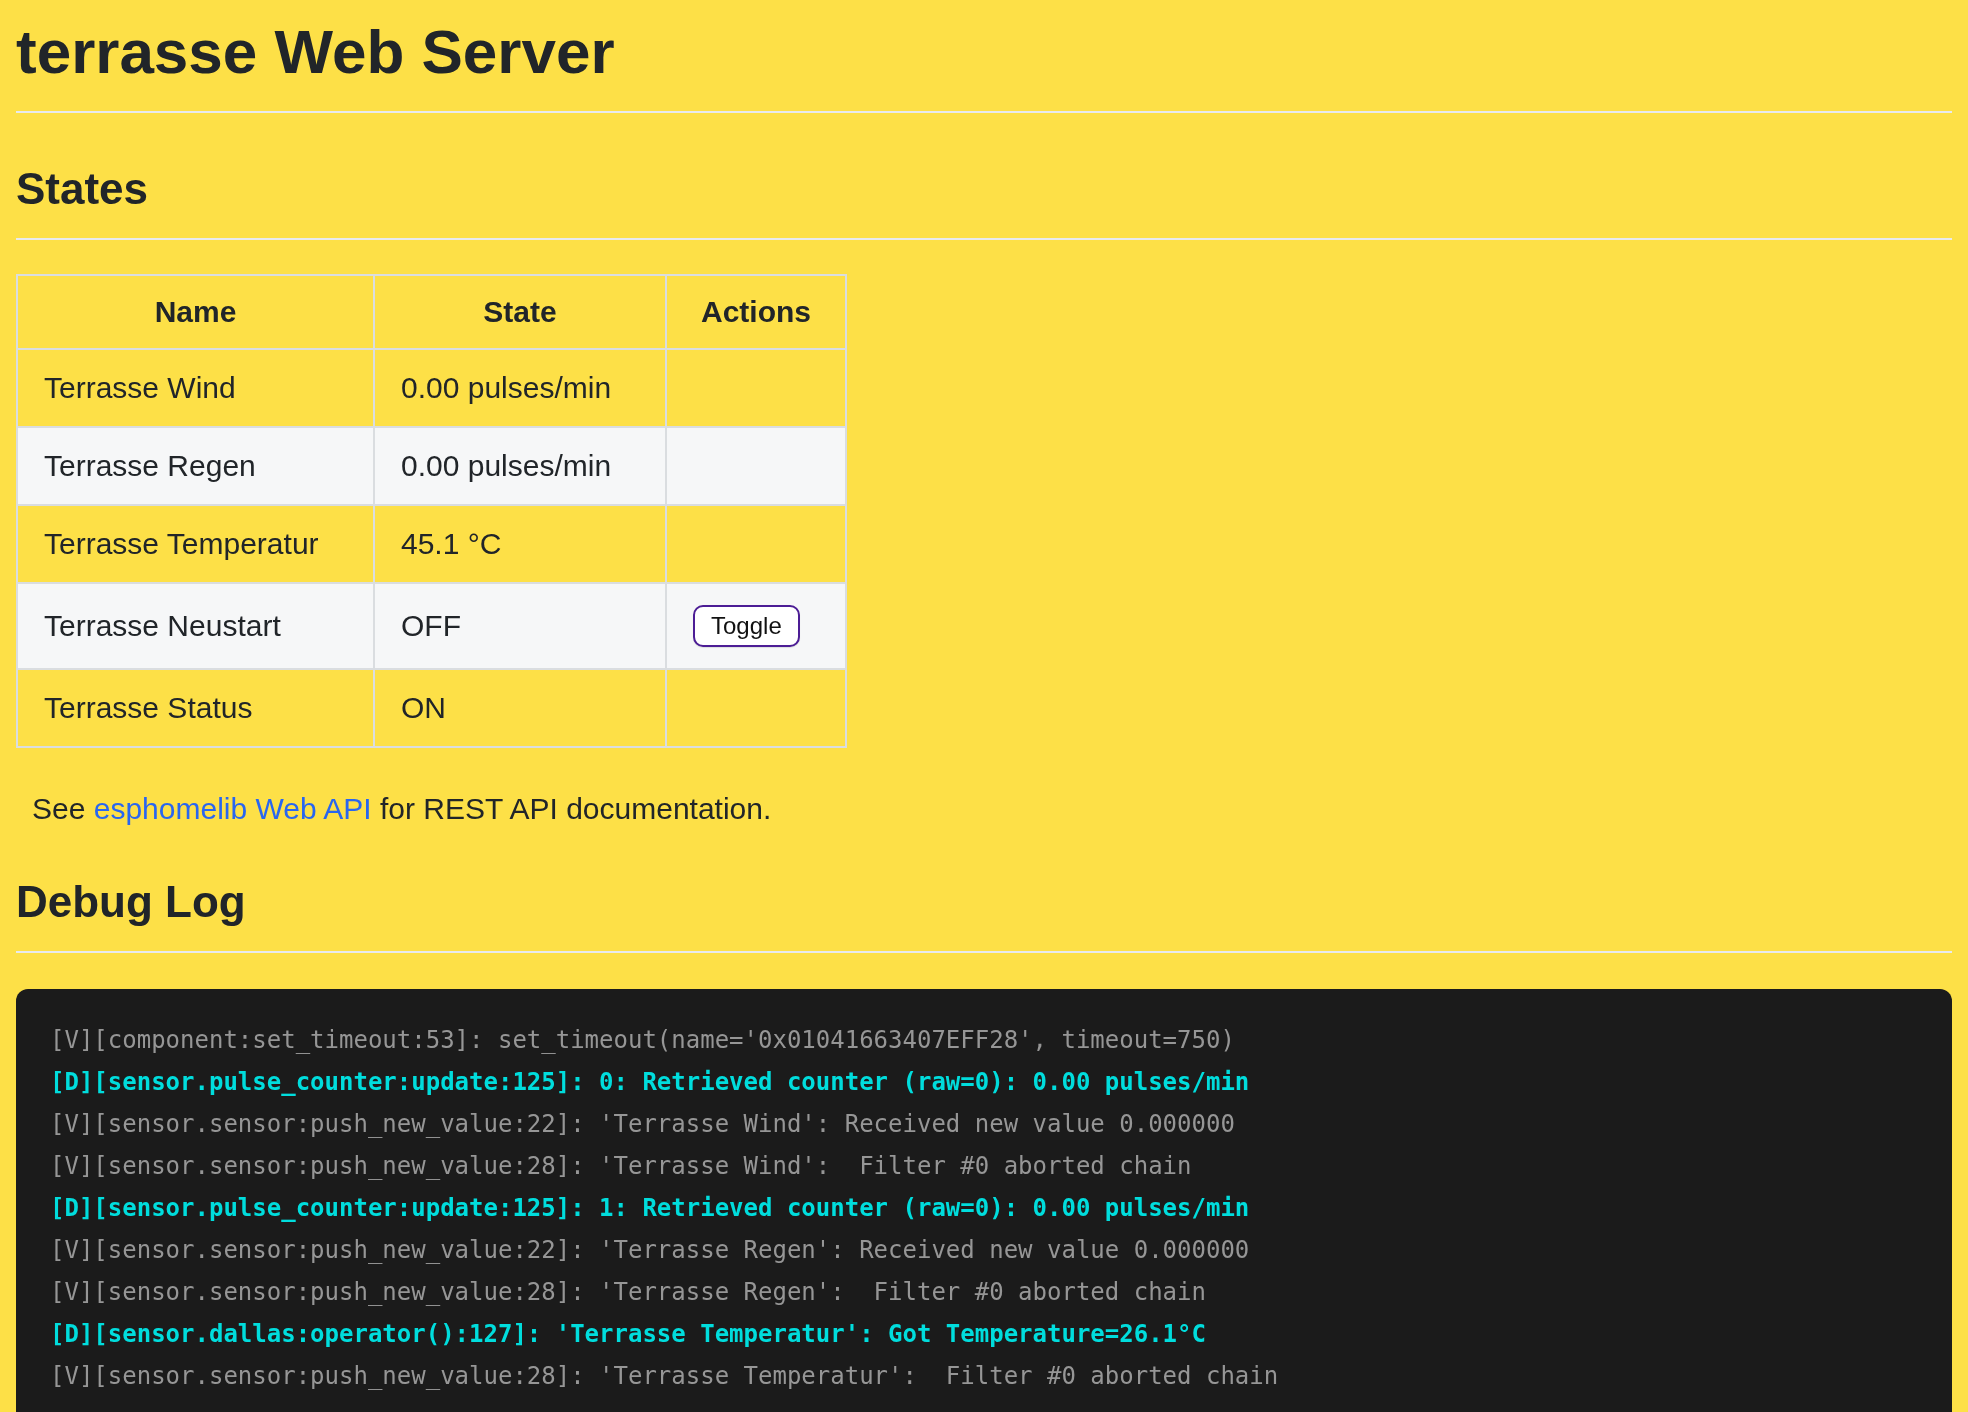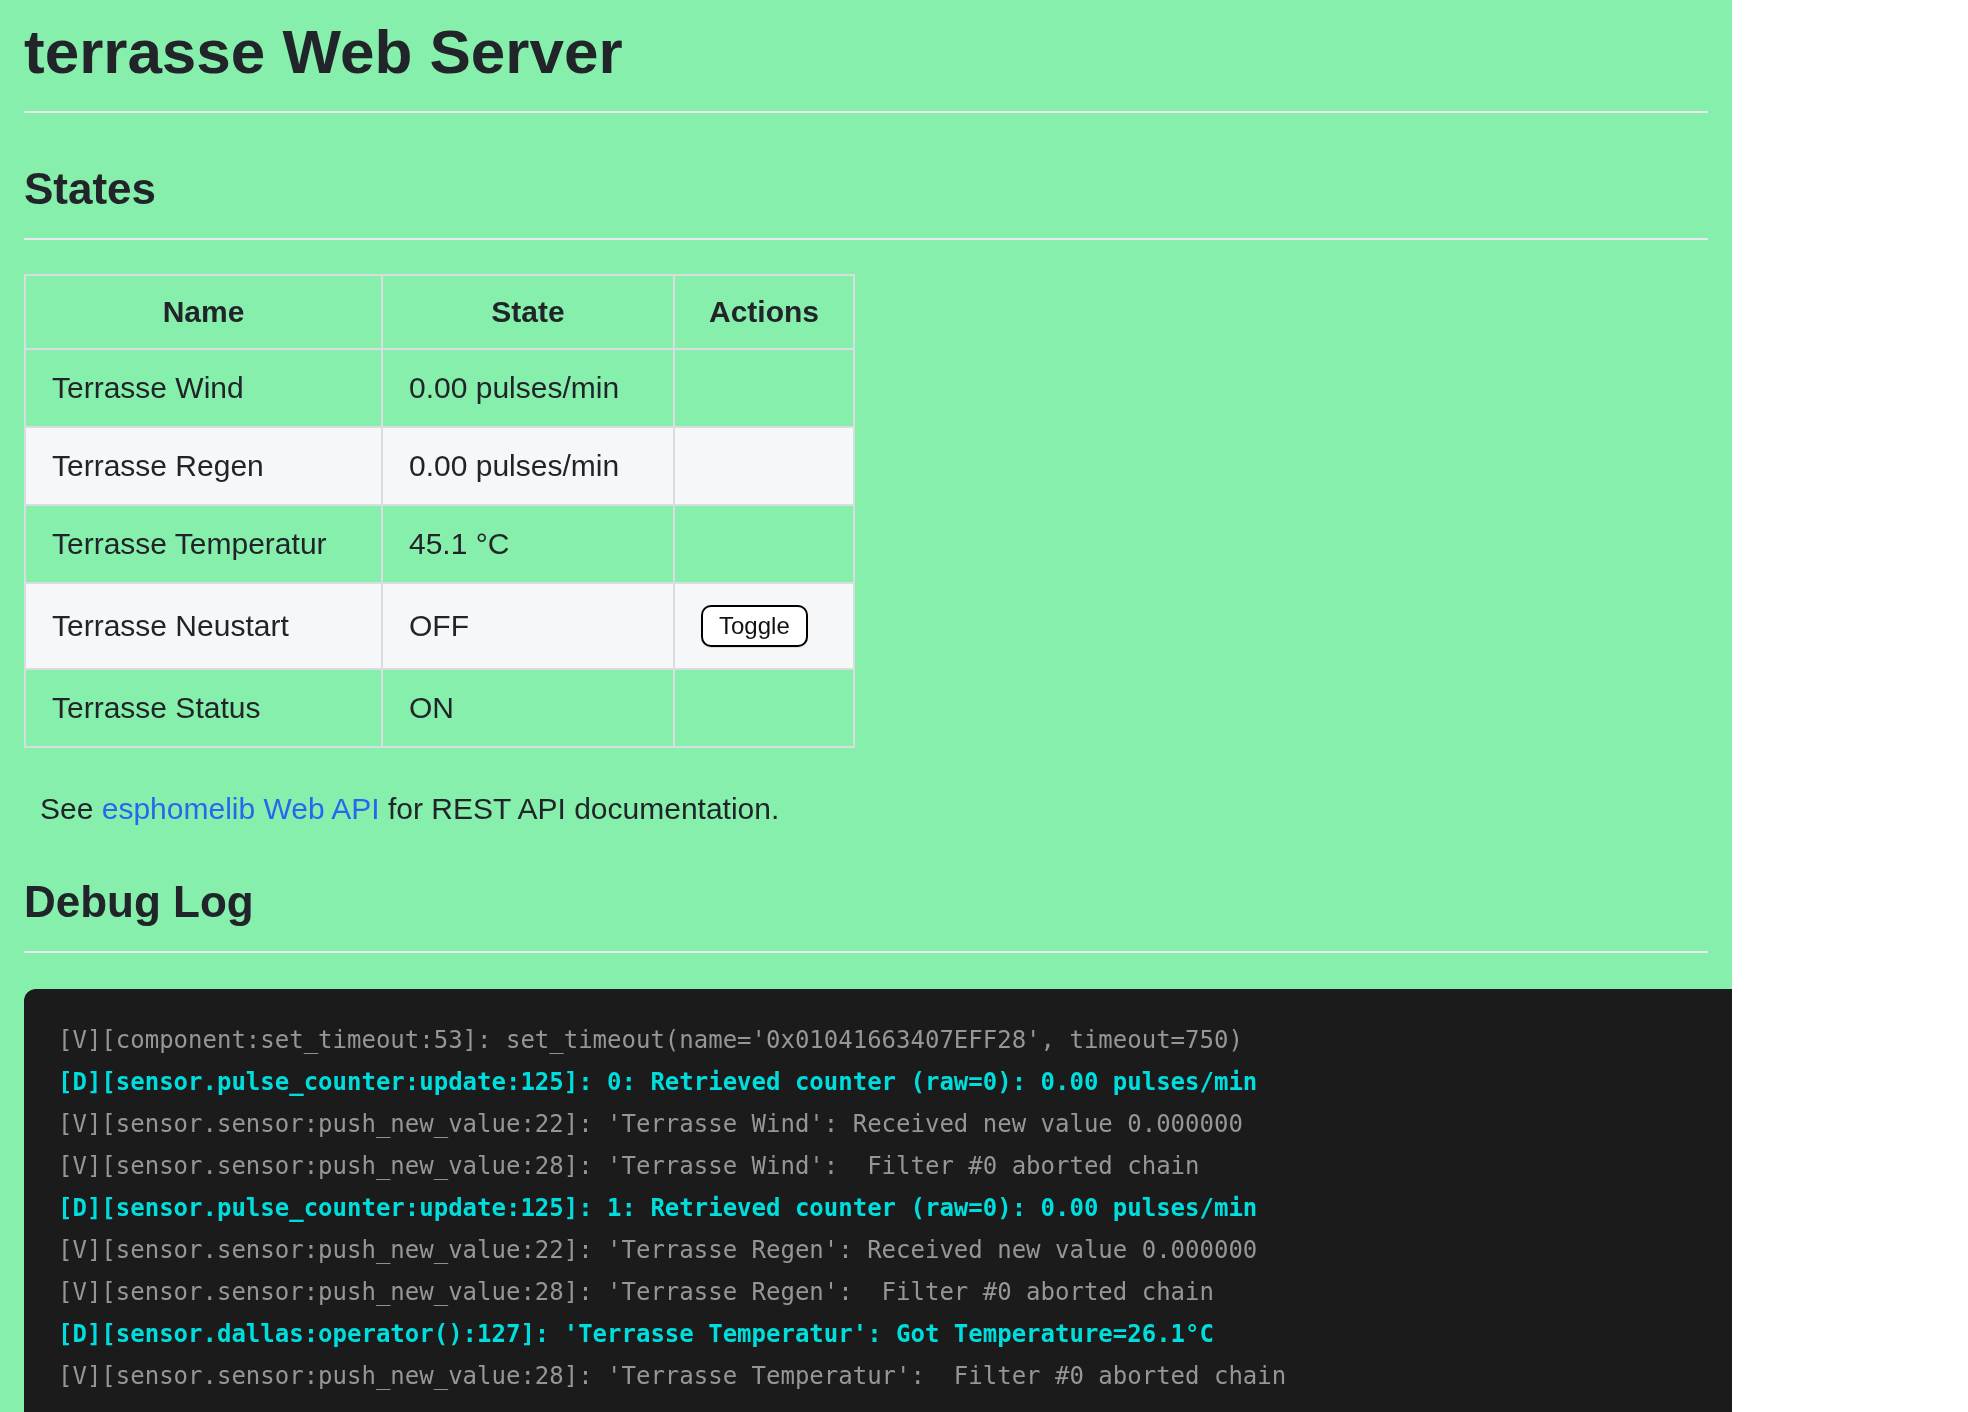--- a/index.html
+++ b/index.html
@@ -1,22 +1,22 @@
 <!DOCTYPE html>
 <html style="--link: #2966f0; --console_background: #1b1b1b; --verbose_line: #969696; --debug_line: #00dddd; --heading_text: #212529;"><head>
 <meta charset="utf-8">
 <style>
   html, body { margin: 0; padding: 0; background: #ffffff; }
   .page {
-    width: 1732px;
+    width: 1968px;
     height: 1412px;
     overflow: hidden;
     box-sizing: border-box;
-    padding: 0 24px;
-    background: #86efac;
+    padding: 0 16px;
+    background: #fde047;
     font-family: "Liberation Sans", sans-serif;
     color: #212529;
   }
   h1.page-title {
     font-size: 62px;
     font-weight: bold;
     margin: 16px 0 24px 0;
     line-height: 1.15;
     color: #212529;
   }
@@ -54,21 +54,21 @@
   }
   .states-table col.c-name    { width: 357px; }
   .states-table col.c-state   { width: 292px; }
   .states-table col.c-actions { width: 180px; }
   .states-table tbody tr:nth-child(even) { background: #f6f7f8; }
   .toggle-button {
     font-family: "Liberation Sans", sans-serif;
     font-size: 24px;
     color: #111;
     background: #ffffff;
-    border: 2px solid #000000;
+    border: 2px solid #4c1d95;
     border-radius: 10px;
     padding: 4px 16px;
     box-shadow: 0 1px 1px rgba(0,0,0,0.10);
     cursor: pointer;
     line-height: 1.25;
   }
   .api-note {
     font-size: 30px;
     margin: 44px 0 0 16px;
     color: #212529;

